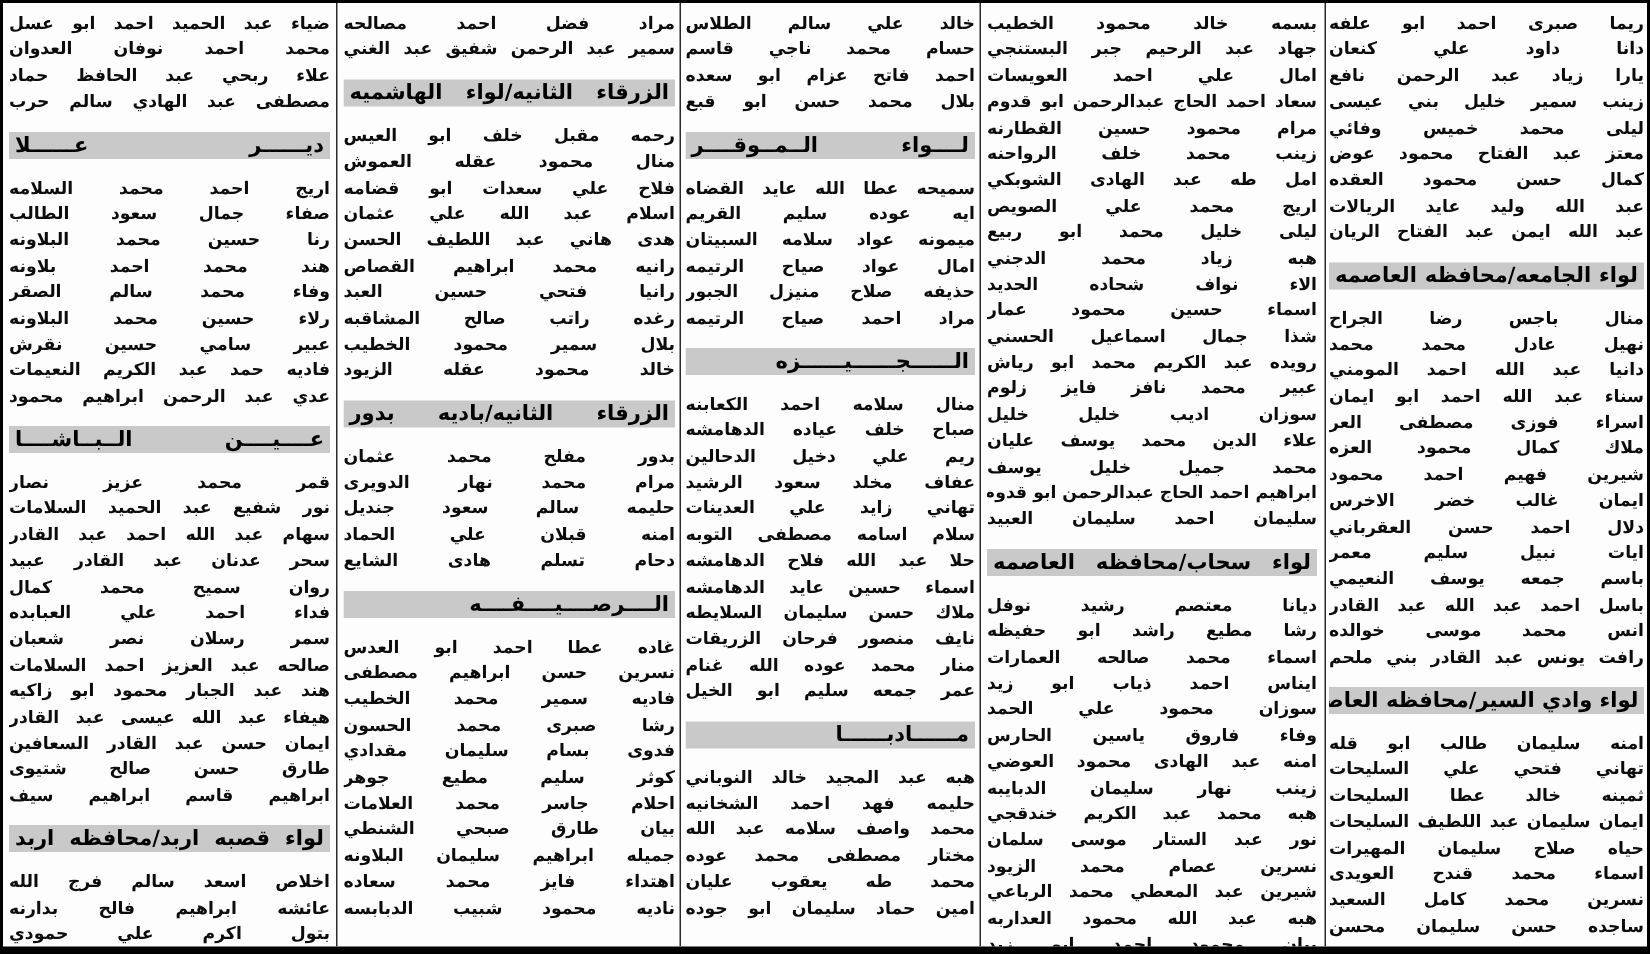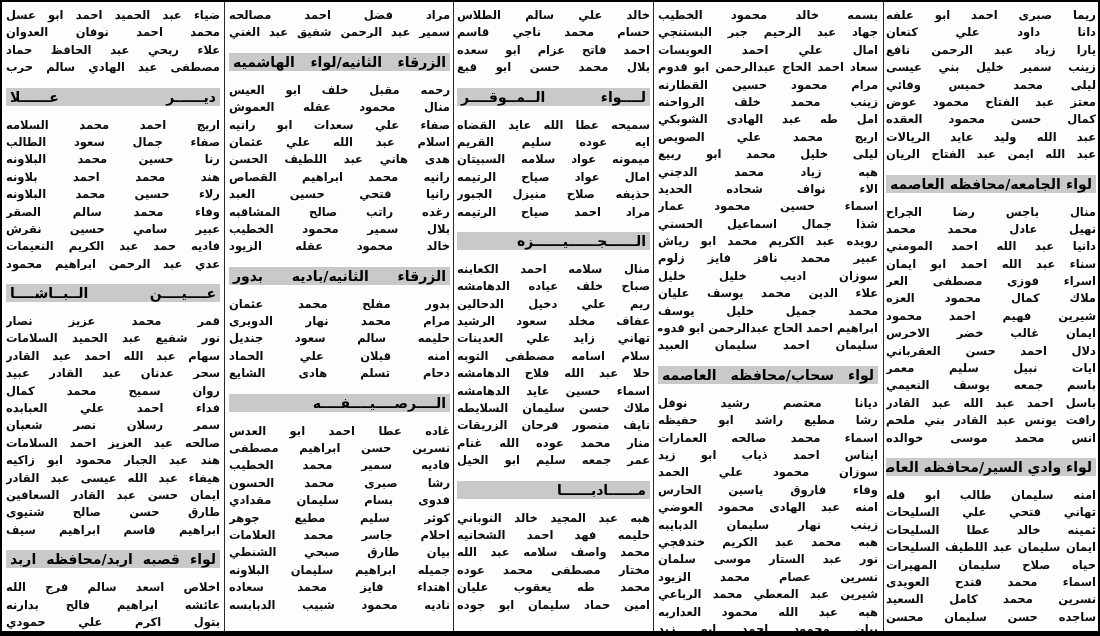--- a/index.html
+++ b/index.html
@@ -77,22 +77,22 @@
       <div class="line">دانيا عبد الله احمد المومني</div>
       <div class="line">سناء عبد الله احمد ابو ايمان</div>
       <div class="line">اسراء فوزى مصطفى العر</div>
       <div class="line">ملاك كمال محمود العزه</div>
       <div class="line">شيرين فهيم احمد محمود</div>
       <div class="line">ايمان غالب خضر الاخرس</div>
       <div class="line">دلال احمد حسن العقرباني</div>
       <div class="line">ايات نبيل سليم معمر</div>
       <div class="line">باسم جمعه يوسف النعيمي</div>
       <div class="line">باسل احمد عبد الله عبد القادر</div>
+      <div class="line">انس محمد موسى خوالده</div>
       <div class="line">رافت يونس عبد القادر بني ملحم</div>
-      <div class="line">انس محمد موسى خوالده</div>
       <div class="hdr">لواء وادي السير/محافظه العاصمه</div>
       <div class="line">امنه سليمان طالب ابو قله</div>
       <div class="line">تهاني فتحي علي السليحات</div>
       <div class="line">ثمينه خالد عطا السليحات</div>
       <div class="line">ايمان سليمان عبد اللطيف السليحات</div>
       <div class="line">حياه صلاح سليمان المهيرات</div>
       <div class="line">اسماء محمد قندح العويدى</div>
       <div class="line">نسرين محمد كامل السعيد</div>
       <div class="line">ساجده حسن سليمان محسن</div>
     </div>
@@ -165,21 +165,21 @@
       <div class="line">مختار مصطفى محمد عوده</div>
       <div class="line">محمد طه يعقوب عليان</div>
       <div class="line">امين حماد سليمان ابو جوده</div>
     </div>
   <div class="col c3">
       <div class="line">مراد فضل احمد مصالحه</div>
       <div class="line">سمير عبد الرحمن شفيق عبد الغني</div>
       <div class="hdr">الزرقاء الثانيه/لواء الهاشميه</div>
       <div class="line">رحمه مقبل خلف ابو العيس</div>
       <div class="line">منال محمود عقله العموش</div>
-      <div class="line">صفاء علي سعدات ابو رانيه</div>
+      <div class="line">فلاح علي سعدات ابو قضامه</div>
       <div class="line">اسلام عبد الله علي عثمان</div>
       <div class="line">هدى هاني عبد اللطيف الحسن</div>
       <div class="line">رانيه محمد ابراهيم القصاص</div>
       <div class="line">رانيا فتحي حسين العبد</div>
       <div class="line">رغده راتب صالح المشاقبه</div>
       <div class="line">بلال سمير محمود الخطيب</div>
       <div class="line">خالد محمود عقله الزيود</div>
       <div class="hdr">الزرقاء الثانيه/باديه بدور</div>
       <div class="line">بدور مفلح محمد عثمان</div>
       <div class="line">مرام محمد نهار الدويرى</div>
@@ -202,22 +202,22 @@
   <div class="col c4">
       <div class="line">ضياء عبد الحميد احمد ابو عسل</div>
       <div class="line">محمد احمد نوفان العدوان</div>
       <div class="line">علاء ربحي عبد الحافظ حماد</div>
       <div class="line">مصطفى عبد الهادي سالم حرب</div>
       <div class="hdr">ديــــــر عــــــلا</div>
       <div class="line">اريج احمد محمد السلامه</div>
       <div class="line">صفاء جمال سعود الطالب</div>
       <div class="line">رنا حسين محمد البلاونه</div>
       <div class="line">هند محمد احمد بلاونه</div>
+      <div class="line">وفاء محمد سالم الصقر</div>
       <div class="line">رلاء حسين محمد البلاونه</div>
-      <div class="line">وفاء محمد سالم الصقر</div>
       <div class="line">عبير سامي حسين نقرش</div>
       <div class="line">فاديه حمد عبد الكريم النعيمات</div>
       <div class="line">عدي عبد الرحمن ابراهيم محمود</div>
       <div class="hdr">عــــيــــن الــبــاشــــا</div>
       <div class="line">قمر محمد عزيز نصار</div>
       <div class="line">نور شفيع عبد الحميد السلامات</div>
       <div class="line">سهام عبد الله احمد عبد القادر</div>
       <div class="line">سحر عدنان عبد القادر عبيد</div>
       <div class="line">روان سميح محمد كمال</div>
       <div class="line">فداء احمد علي العبابده</div>

